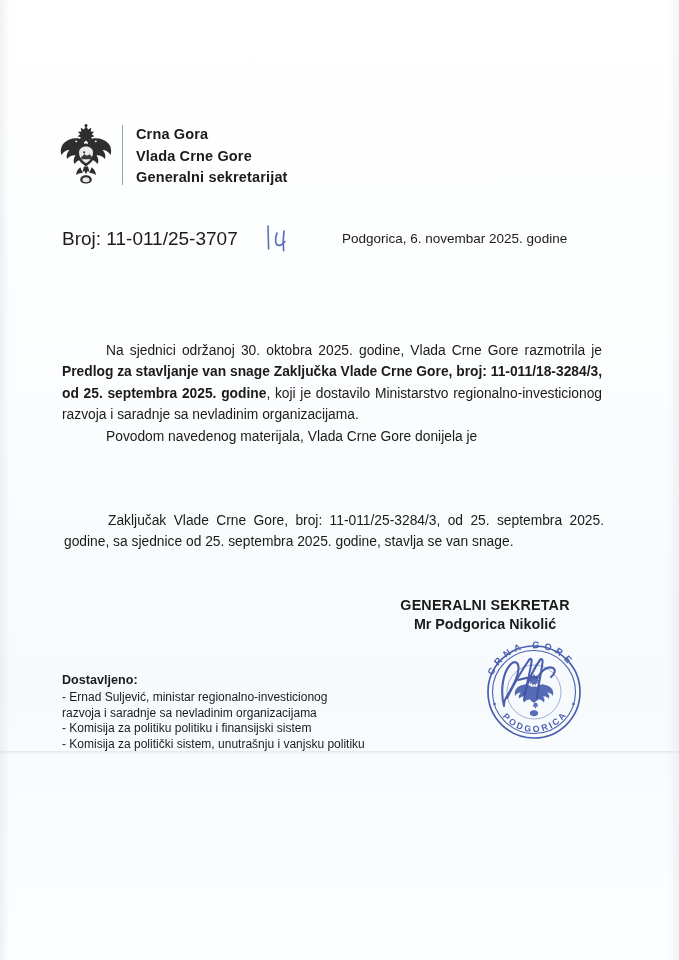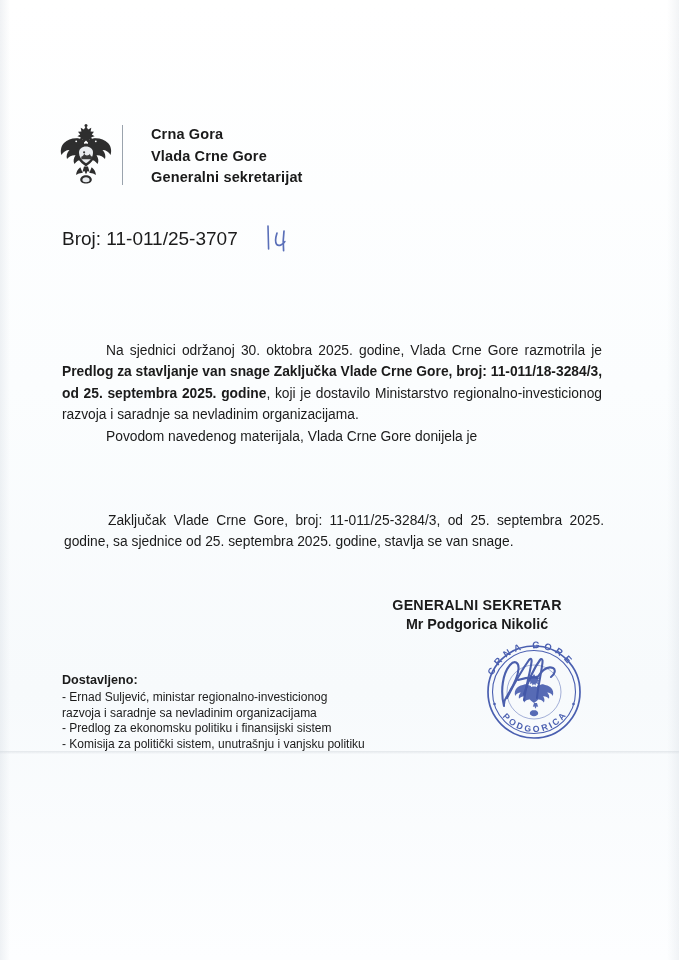--- a/index.html
+++ b/index.html
@@ -61,21 +61,21 @@
     flex: 0 0 auto;
   }
   .emblem svg { display: block; }
   .lh-divider {
     width: 1px;
     align-self: stretch;
     margin: 2px 0 4px 8px;
     background: #9aa3ad;
   }
   .lh-text {
-    margin-left: 28px;
+    margin-left: 13px;
     padding-top: 1px;
   }
   .lh-line {
     font-size: 14.5px;
     font-weight: bold;
     line-height: 21.5px;
     letter-spacing: 0.15px;
     color: #1a1a1a;
     white-space: nowrap;
   }
@@ -150,21 +150,21 @@
     text-align: center;
     font-size: 14.5px;
     font-weight: bold;
     letter-spacing: 3.6px;
     text-indent: 3.6px;
   }
 
   
   .signature {
     position: absolute;
-    left: 352px;
+    left: 360px;
     top: 596px;
     width: 250px;
     text-align: center;
   }
   .sig-title {
     font-size: 14.3px;
     font-weight: bold;
     line-height: 19px;
     letter-spacing: 0.2px;
   }
@@ -256,20 +256,21 @@
     <div class="ref-no">Broj: 11-011/25-3707</div>
     <div class="ref-mark">
       <svg viewBox="0 0 36 34" width="36" height="34" aria-hidden="true">
         <g stroke="#5a6fb8" fill="none" stroke-linecap="round">
           <path d="M5 4 L5.6 27" stroke-width="1.6"></path>
           <path d="M14 11 C12.4 16 12 20 13.6 22.4 C15.6 24.6 19.6 23.2 21.8 19.6" stroke-width="1.7"></path>
           <path d="M21 9 C20.2 15 19.8 22 20.6 28.6" stroke-width="1.7"></path>
         </g>
       </svg>
     </div>
+    <div class="place-date">Podgorica, 6. novembar 2025. godine</div>
   </div>
 
   <div class="body-block">
     <p class="para indent"><span>Na sjednici održanoj 30. oktobra 2025. godine, Vlada Crne Gore razmotrila je </span><b>Predlog za stavljanje van snage Zaključka Vlade Crne Gore, broj: 11-011/18-3284/3, od 25. septembra 2025. godine</b><span>, koji je dostavilo Ministarstvo regionalno-investicionog razvoja i saradnje sa nevladinim organizacijama.</span></p>
     <p class="para indent">Povodom navedenog materijala, Vlada Crne Gore donijela je</p>
   </div>
 
 
   <p class="para-second">Zaključak Vlade Crne Gore, broj: 11-011/25-3284/3, od 25. septembra 2025. godine, sa sjednice od 25. septembra 2025. godine, stavlja se van snage.</p>
 
@@ -321,21 +322,21 @@
         <path d="M63 44 C68 36 74 32 79 34 C82 35.5 81 40 77 43"></path>
         <path d="M44 46 C50 44 56 43 62 43.5"></path>
       </g>
     </svg>
   </div>
 
   <div class="dist">
     <div class="dist-title">Dostavljeno:</div>
     <div class="dist-item">- Ernad Suljević, ministar regionalno-investicionog
   razvoja i saradnje sa nevladinim organizacijama</div>
-    <div class="dist-item">- Predlog za ekonomsku politiku i finansijski sistem</div>
+    <div class="dist-item">- Komisija za politiku politiku i finansijski sistem</div>
     <div class="dist-item">- Komisija za politički sistem, unutrašnju i vanjsku politiku</div>
   </div>
 
   <div class="scan-band"></div>
   <div class="scan-edge-left"></div>
   <div class="scan-edge-right"></div>
 
 </div>
 
 </body></html>

